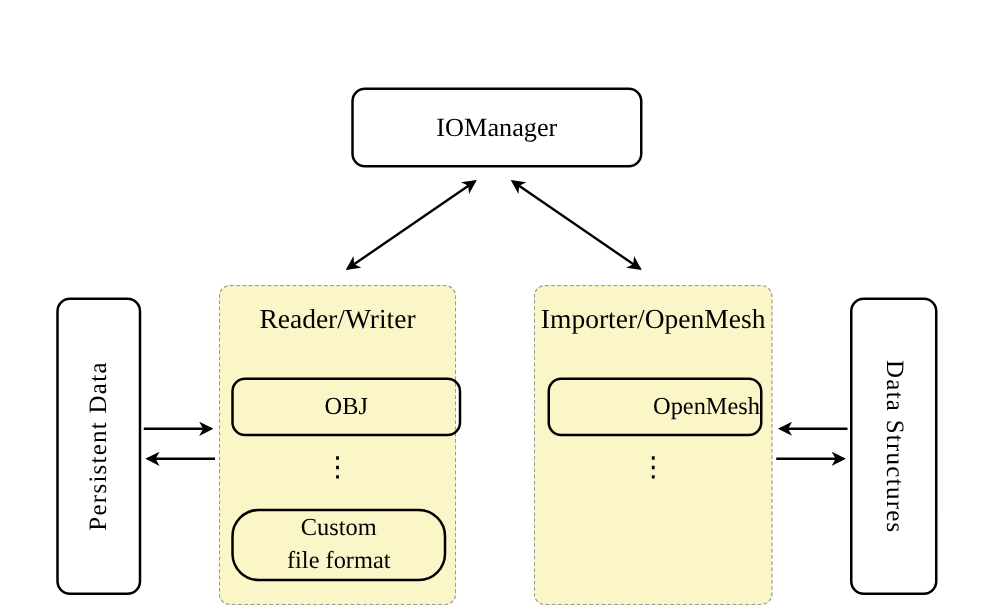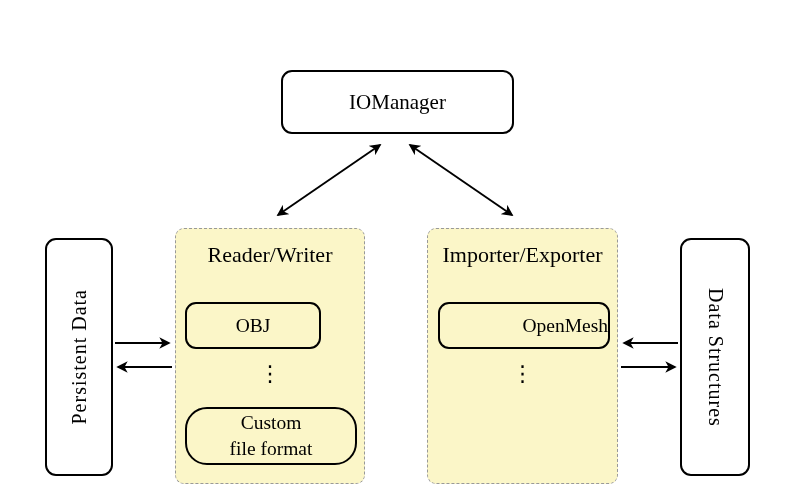--- a/index.html
+++ b/index.html
@@ -112,31 +112,31 @@
   <div class="node vert-box" style="left:45px; top:210px; width:68px; height:238px;">
     <span class="vtext-up">Persistent Data</span>
   </div>
 
   <div class="node vert-box" style="left:680px; top:210px; width:70px; height:238px;">
     <span class="vtext-down">Data Structures</span>
   </div>
 
   <div class="panel" style="left:175px; top:200px; width:190px; height:256px;">
     <div class="panel-title">Reader/Writer</div>
-    <div class="inner-box" style="left:9px; top:73px; width:136px; height:47px;">
+    <div class="inner-box" style="left:9px; top:73px; width:184px; height:47px;">
       <span>OBJ</span>
     </div>
     <div class="dots" style="top:134px;">⋮</div>
     <div class="inner-box" style="left:9px; top:178px; width:172px; height:58px;border-radius:22px;">
       <span>Custom
 file format</span>
     </div>
   </div>
 
   <div class="panel" style="left:427px; top:200px; width:191px; height:256px;">
-    <div class="panel-title">Importer/Exporter</div>
+    <div class="panel-title">Importer/OpenMesh</div>
     <div class="inner-box" style="left:10px; top:73px; width:172px; height:47px;justify-content:flex-end;">
       <span>OpenMesh</span>
     </div>
     <div class="dots" style="top:134px;">⋮</div>
   </div>
 
 </div>
 
 </body></html>

